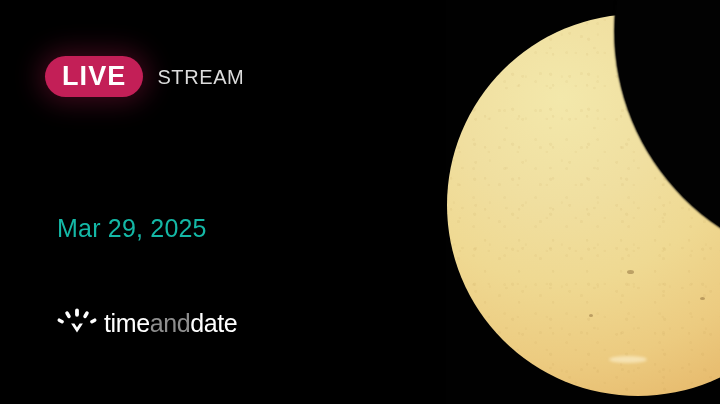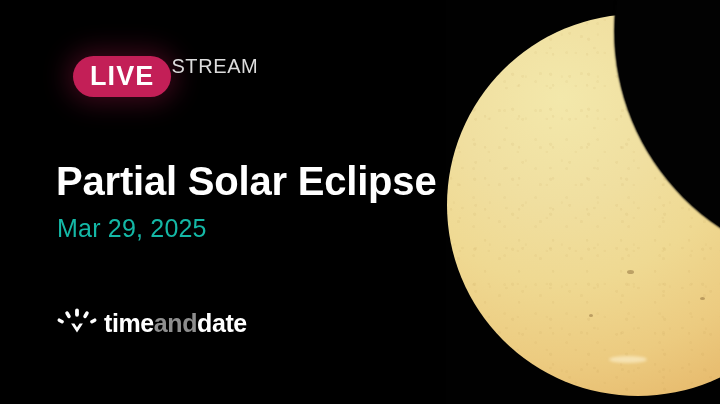--- a/index.html
+++ b/index.html
@@ -108,23 +108,25 @@
     width: 22px;
     height: 404px;
     background: linear-gradient(to right, #000 0%, rgba(0,0,0,0) 100%);
   }
 
   
   .overlay { position: absolute; inset: 0; }
 
   .live-row {
     position: absolute;
-    left: 73px;
+    left: 45px;
     top: 56px;
     display: flex;
+    align-items: center;
+    gap: 14px;
   }
   .live-badge {
     display: inline-flex;
     align-items: center;
     justify-content: center;
     min-width: 94px;
     height: 41px;
     padding: 0 17px;
     box-sizing: border-box;
     border-radius: 21px;
@@ -172,21 +174,21 @@
     position: absolute;
     left: 57px;
     top: 308px;
     display: flex;
     align-items: center;
     gap: 7px;
   }
   .logo-mark { width: 40px; height: 30px; display: block; }
   .logo-word {
     font-size: 25px;
-    font-weight: bold;
+    font-weight: normal;
     letter-spacing: -0.4px;
     line-height: 1;
     white-space: nowrap;
   }
   .logo-word .w-time,
   .logo-word .w-date { color: #ffffff; }
   .logo-word .w-and  { color: #8e8e8e; }
 </style>
 </head>
 <body>
@@ -207,21 +209,20 @@
     <div class="mask-feather"></div>
   </div>
 
   <div class="overlay">
 
     <div class="live-row">
       <span class="live-badge">LIVE</span>
       <span class="stream-label">STREAM</span>
     </div>
 
-    <div class="event-title">Partial Solar Eclipse</div>
 
     <div class="event-date">Mar 29, 2025</div>
 
     <div class="logo">
       <span>
         <svg class="logo-mark" viewBox="0 0 40 30" aria-hidden="true">
           <g fill="#ffffff">
             <rect x="18.1" y="0.5" width="3.8" height="8.2" rx="1.9"></rect>
             <rect x="9.2" y="3.0" width="3.6" height="7.4" rx="1.8" transform="rotate(-30 11 6.7)"></rect>
             <rect x="27.2" y="3.0" width="3.6" height="7.4" rx="1.8" transform="rotate(30 29 6.7)"></rect>

